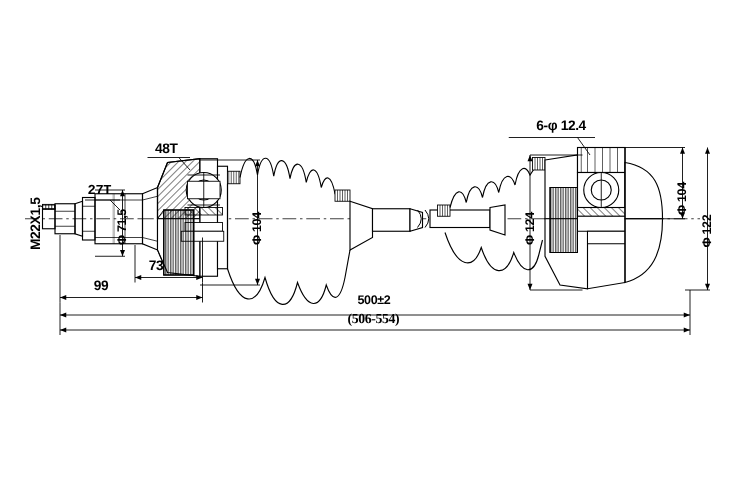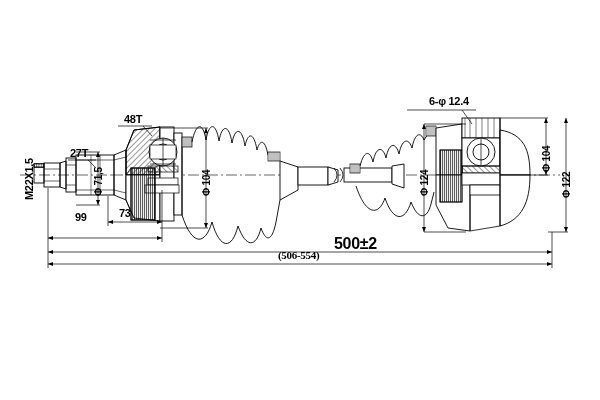--- a/index.html
+++ b/index.html
@@ -16,21 +16,21 @@
     font-family:"Liberation Sans", sans-serif;
     font-weight:bold;
     color:#000;
     white-space:nowrap;
     letter-spacing:-0.3px;
     line-height:1;
   }
   .vert{transform-origin:left top;transform:rotate(-90deg);}
   .s11{font-size:11px;}
   .s10{font-size:10px;}
-  .s12{font-size:16px;margin-left:48px;}
+  .s12{font-size:10px;}
 </style>
 </head>
 <body>
 
 <div id="stage">
 
 <svg id="dwg" width="600" height="400" viewBox="0 0 600 400">
 
   <defs>
     <pattern id="hatchA" width="4" height="4" patternUnits="userSpaceOnUse" patternTransform="rotate(45)">
@@ -274,31 +274,31 @@
       <path d="M552,264 l-5,-2 l0,4 z" fill="#000" stroke="none"></path>
       <line x1="48" y1="256" x2="48" y2="268"></line>
       <line x1="552" y1="256" x2="552" y2="268"></line>
     </g>
 
   </g>
 </svg>
 
 <div class="lbl s11 vert" style="left:24px;top:200px;">M22X1,5</div>
 
-<div class="lbl s11" style="left:70px;top:148px;">27T</div>
+<div class="lbl s11" style="left:70px;top:148px;font-family:Liberation Mono, monospace;">27T</div>
 
 <div class="lbl s11" style="left:124px;top:114px;">48T</div>
 
 <div class="lbl s10 vert" style="left:94px;top:196px;">Φ 71,5</div>
 
 <div class="lbl s10 vert" style="left:202px;top:196px;">Φ 104</div>
 
 <div class="lbl s11" style="left:119px;top:208px;">73</div>
 
-<div class="lbl s11" style="left:75px;top:212px;">99</div>
+<div class="lbl s11" style="left:75px;top:224px;">99</div>
 
 <div class="lbl s11" style="left:409px;top:96px;padding-left:20px;">6-φ 12.4</div>
 
 <div class="lbl s10 vert" style="left:420px;top:196px;">Φ 124</div>
 
 <div class="lbl s10 vert" style="left:542px;top:172px;">Φ 104</div>
 
 <div class="lbl s10 vert" style="left:562px;top:198px;">Φ 122</div>
 
 <div class="lbl s12" style="left:286px;top:236px;">500±2</div>

